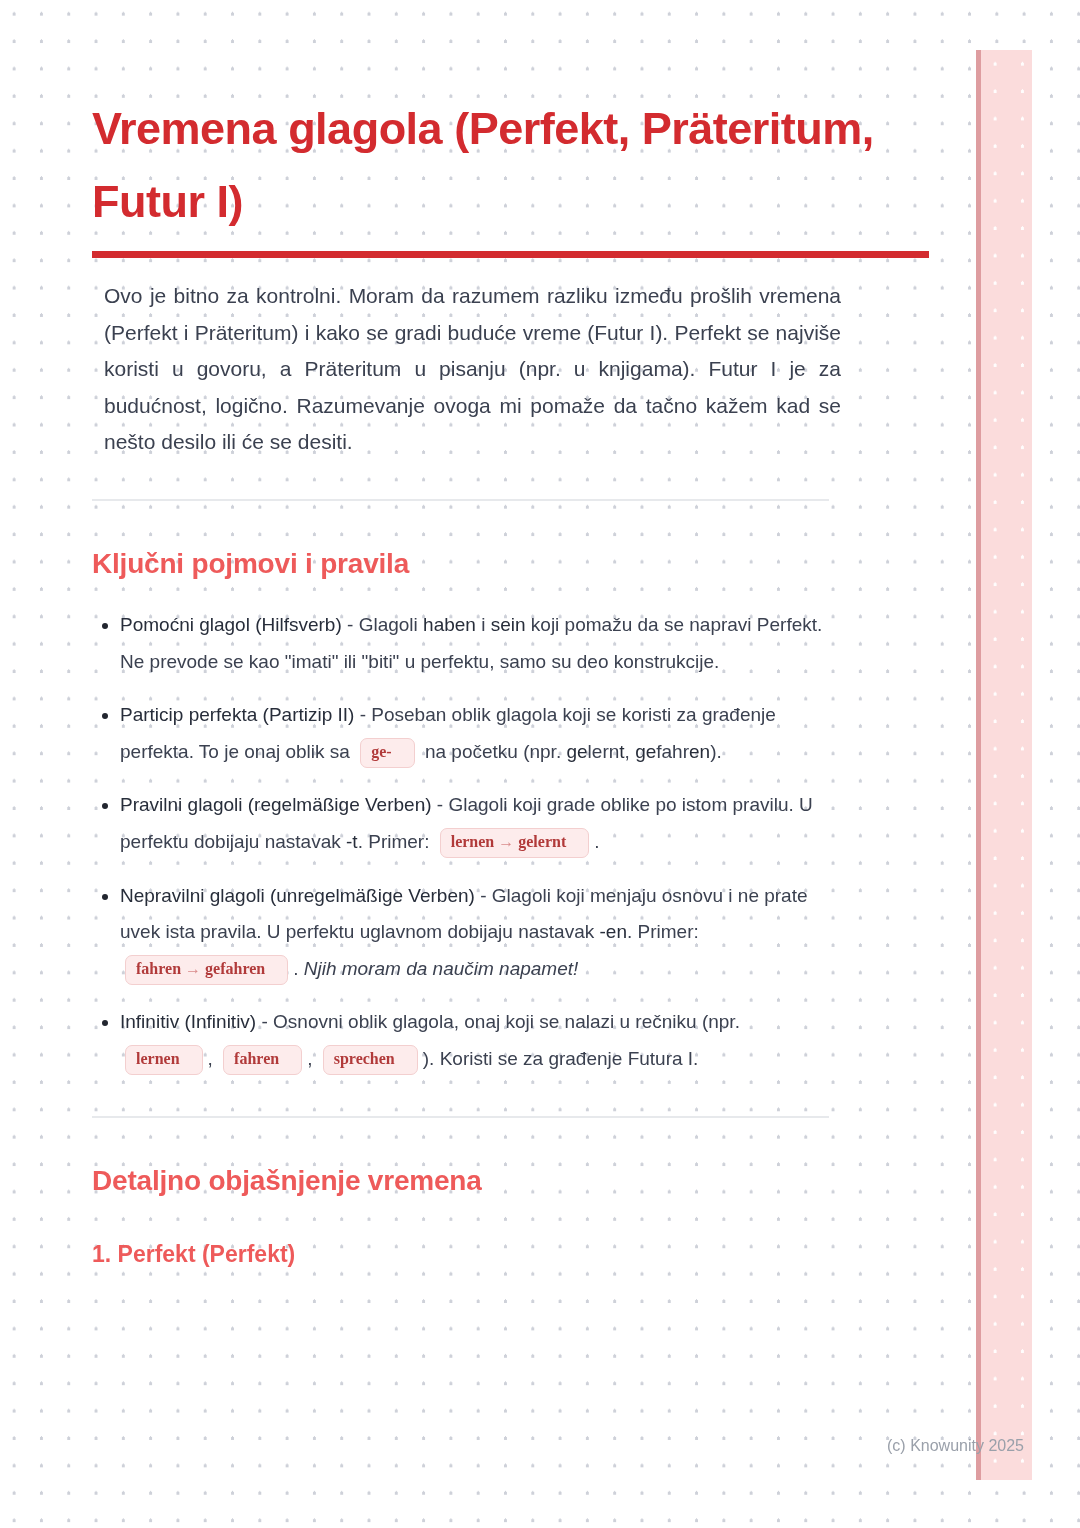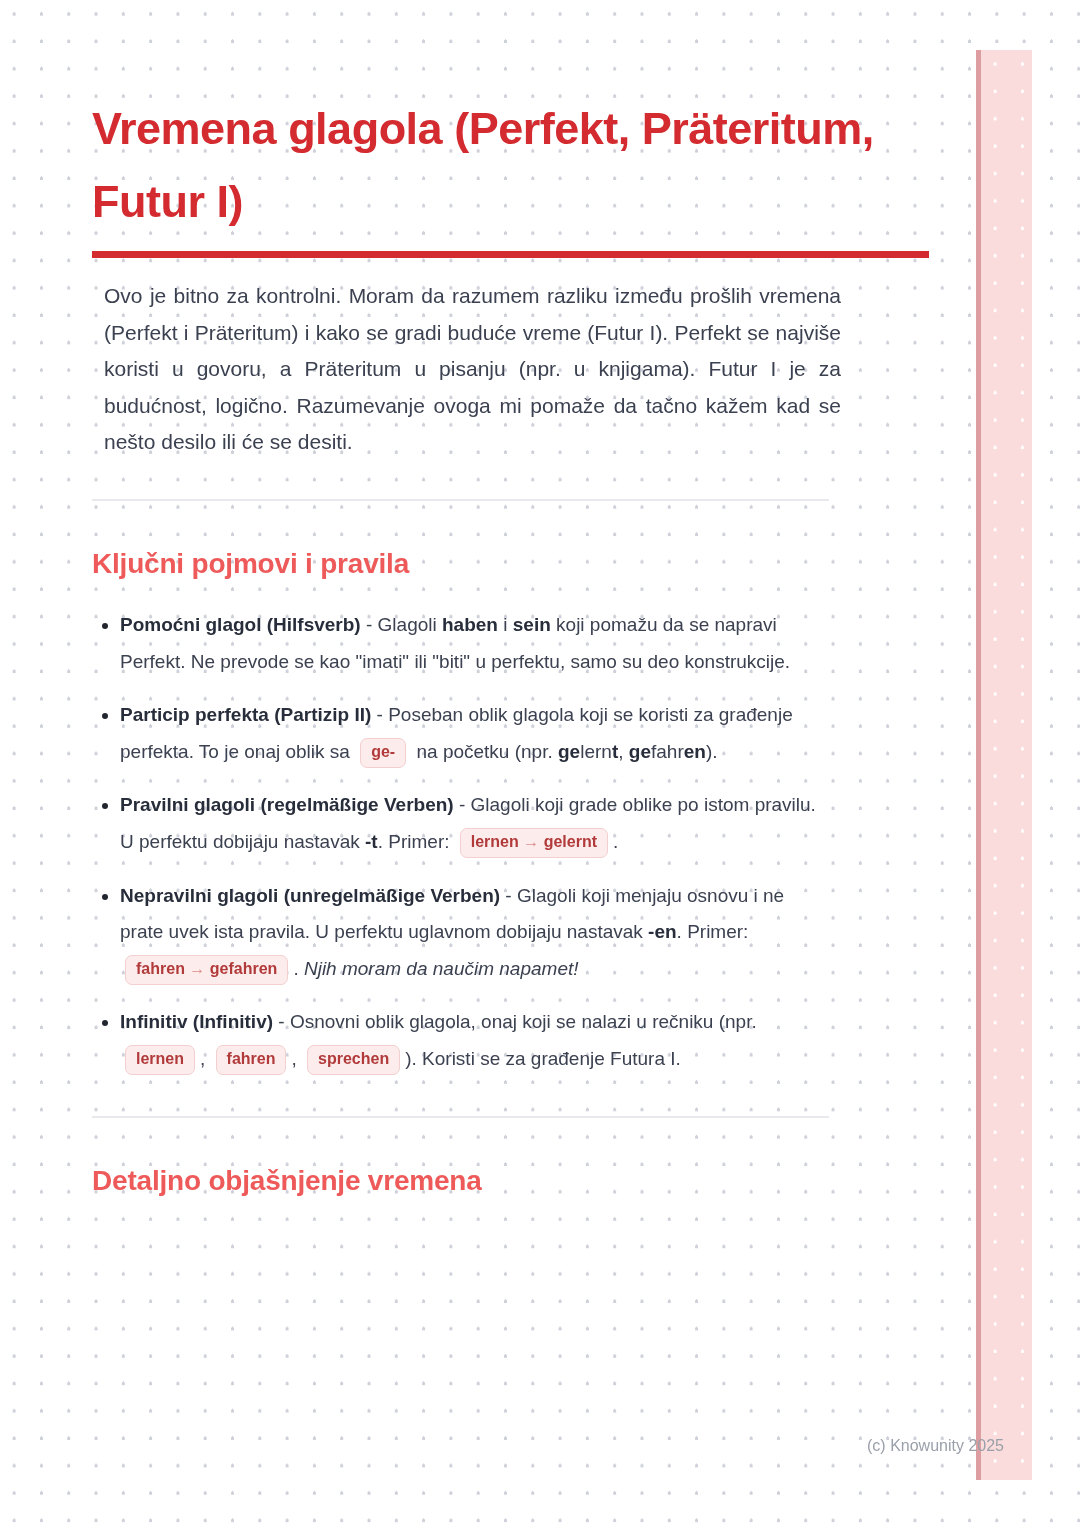--- a/index.html
+++ b/index.html
@@ -81,43 +81,43 @@
     width:712px;
   }
   ul.concepts li{
     font-size:19px;
     line-height:36.6px;
     color:#3b4150;
     margin-bottom:17px;
     text-align:left;
   }
   ul.concepts li::marker{color:#22262f;}
-  .b{font-weight:bold;color:#272d3a;}
+  .b{font-weight:normal;color:#272d3a;}
   .i{font-style:italic;}
   .chip{
     display:inline-block;
     background:#fdecec;
     border:1px solid #f3cfcf;
     border-radius:7px;
-    padding:0 10px 2px 10px;
+    padding:0 22px 2px 10px;
     margin:0 5px;
-    font-family:Liberation Sans, sans-serif;
+    font-family:Liberation Serif, serif;
     font-size:16px;
     font-weight:bold;
     color:#b13a3a;
     line-height:26px;
     position:relative;
     top:-1px;
     white-space:nowrap;
   }
   .chip .arrow{color:#d98b8b;font-weight:normal;}
   .footer{
     position:absolute;
     top:1437px;
-    right:76px;
+    right:56px;
     font-size:16px;
     color:#9aa0aa;
     z-index:3;
   }
 </style>
 </head>
 <body>
 
 <div class="band"></div>
 
@@ -135,16 +135,17 @@
       <li><span class="b">Pomoćni glagol (Hilfsverb)</span><span> - Glagoli </span><span class="b">haben</span><span> i </span><span class="b">sein</span><span> koji pomažu da se napravi Perfekt. Ne prevode se kao "imati" ili "biti" u perfektu, samo su deo konstrukcije.</span></li>
       <li><span class="b">Particip perfekta (Partizip II)</span><span> - Poseban oblik glagola koji se koristi za građenje perfekta. To je onaj oblik sa </span><span class="chip">ge-</span><span> na početku (npr. </span><span class="b">ge</span><span>lern</span><span class="b">t</span><span>, </span><span class="b">ge</span><span>fahr</span><span class="b">en</span><span>).</span></li>
       <li><span class="b">Pravilni glagoli (regelmäßige Verben)</span><span> - Glagoli koji grade oblike po istom pravilu. U perfektu dobijaju nastavak </span><span class="b">-t</span><span>. Primer: </span><span class="chip"><span>lernen</span><span class="arrow"> → </span><span>gelernt</span></span><span>.</span></li>
       <li><span class="b">Nepravilni glagoli (unregelmäßige Verben)</span><span> - Glagoli koji menjaju osnovu i ne prate uvek ista pravila. U perfektu uglavnom dobijaju nastavak </span><span class="b">-en</span><span>. Primer: </span><span class="chip"><span>fahren</span><span class="arrow"> → </span><span>gefahren</span></span><span>. </span><span class="i">Njih moram da naučim napamet!</span></li>
       <li><span class="b">Infinitiv (Infinitiv)</span><span> - Osnovni oblik glagola, onaj koji se nalazi u rečniku (npr. </span><span class="chip">lernen</span><span>, </span><span class="chip">fahren</span><span>, </span><span class="chip">sprechen</span><span>). Koristi se za građenje Futura I.</span></li>
     </ul>
 
   <div class="divider"></div>
 
   <h2>Detaljno objašnjenje vremena</h2>
+  <h3>1. Perfekt (Perfekt)</h3>
 
 </div>
 
 <div class="footer">(c) Knowunity 2025</div>
 
 </body></html>

